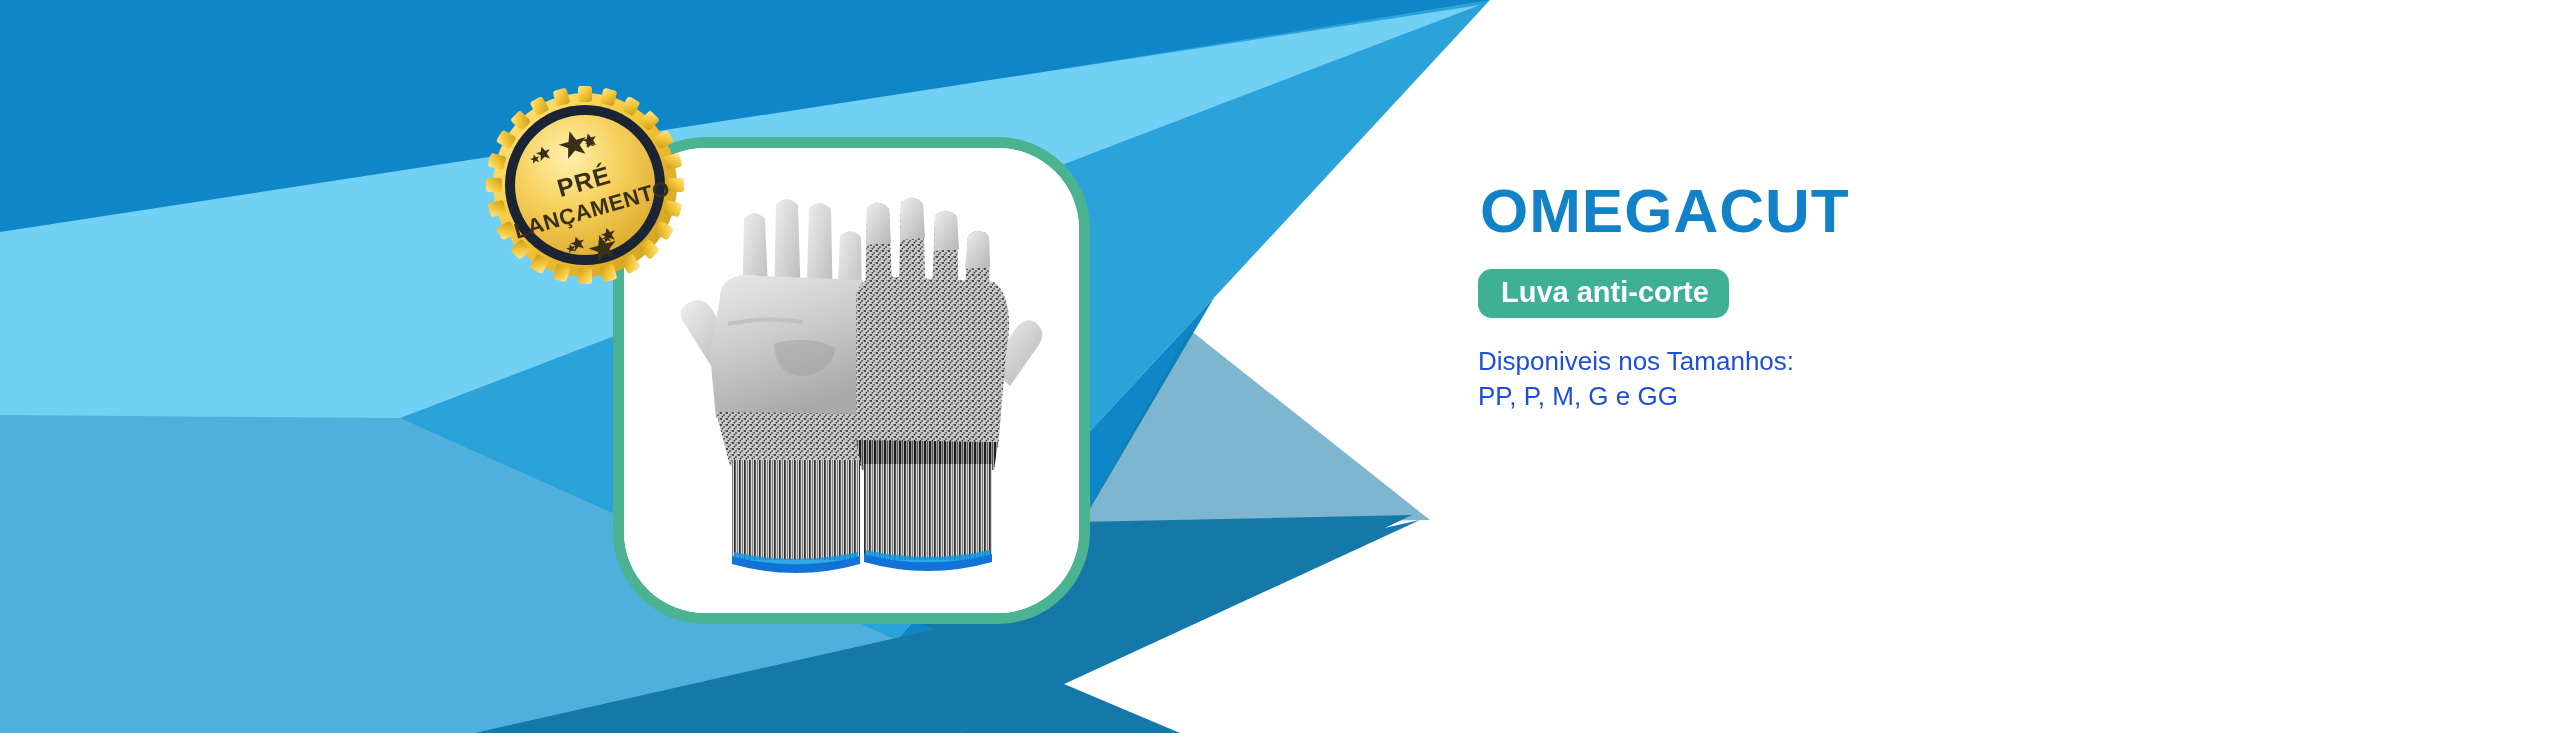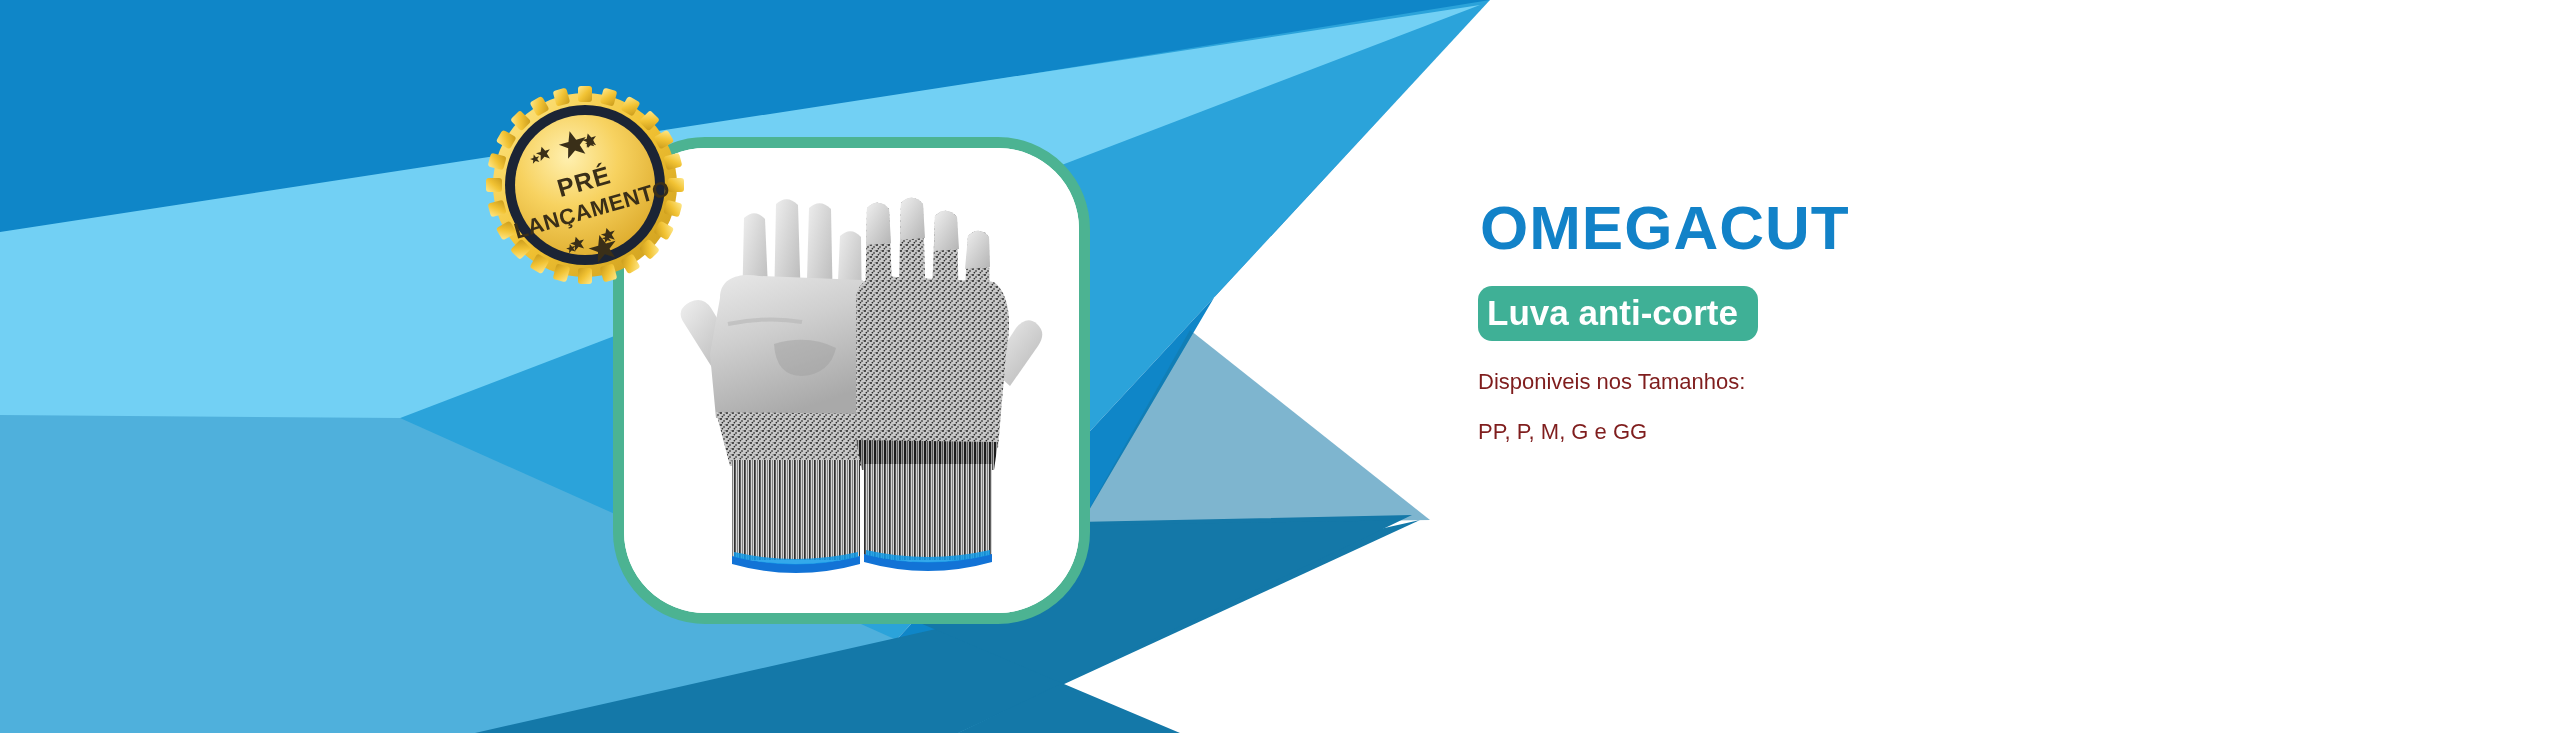--- a/index.html
+++ b/index.html
@@ -45,53 +45,53 @@
     left:485px;
     top:85px;
     width:200px;
     height:200px;
   }
 
   
   #copy{
     position:absolute;
     left:1478px;
-    top:195px;
+    top:178px;
     width:900px;
   }
   #brand-title{
     font-size:62px;
     font-weight:bold;
     letter-spacing:1px;
     color:#1282c8;
     line-height:1.05;
     margin:0 0 26px 2px;
     font-family:"Liberation Sans","DejaVu Sans",sans-serif;
   }
   .tagline-row{ margin:0 0 9px 0; }
   .tagline-pill{
     display:inline-block;
     background:#3fb096;
     color:#ffffff;
-    font-size:35px;
+    font-size:29px;
     font-weight:bold;
-    padding:7px 20px 9px 9px;
+    padding:7px 20px 9px 23px;
     border-radius:14px;
     line-height:1.12;
     white-space:nowrap;
   }
   #sizes-block{
     margin-top:26px;
-    color:#7f1d1d;
-    font-size:22px;
+    color:#1d4ed8;
+    font-size:26px;
     line-height:1.37;
     font-weight:normal;
   }
   #sizes-label{ display:block; }
-  #sizes-values{ display:block;margin-top:20px; }
+  #sizes-values{ display:block; }
 </style>
 </head>
 <body>
 
 <div id="banner">
 
   <svg id="bg-art" viewBox="0 0 2560 733" preserveAspectRatio="none">
 
     <rect x="0" y="0" width="2560" height="733" fill="#ffffff"></rect>
 

